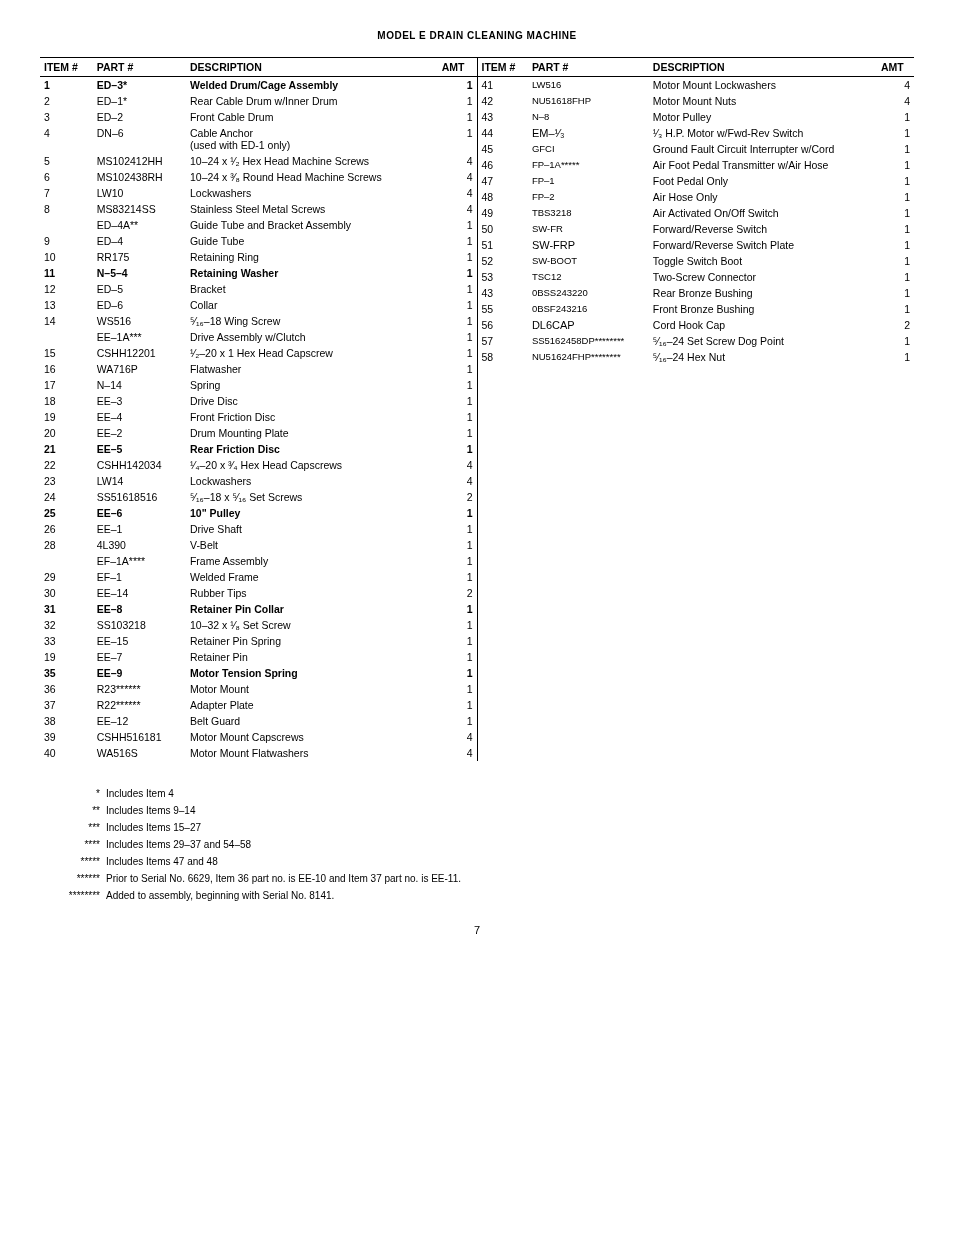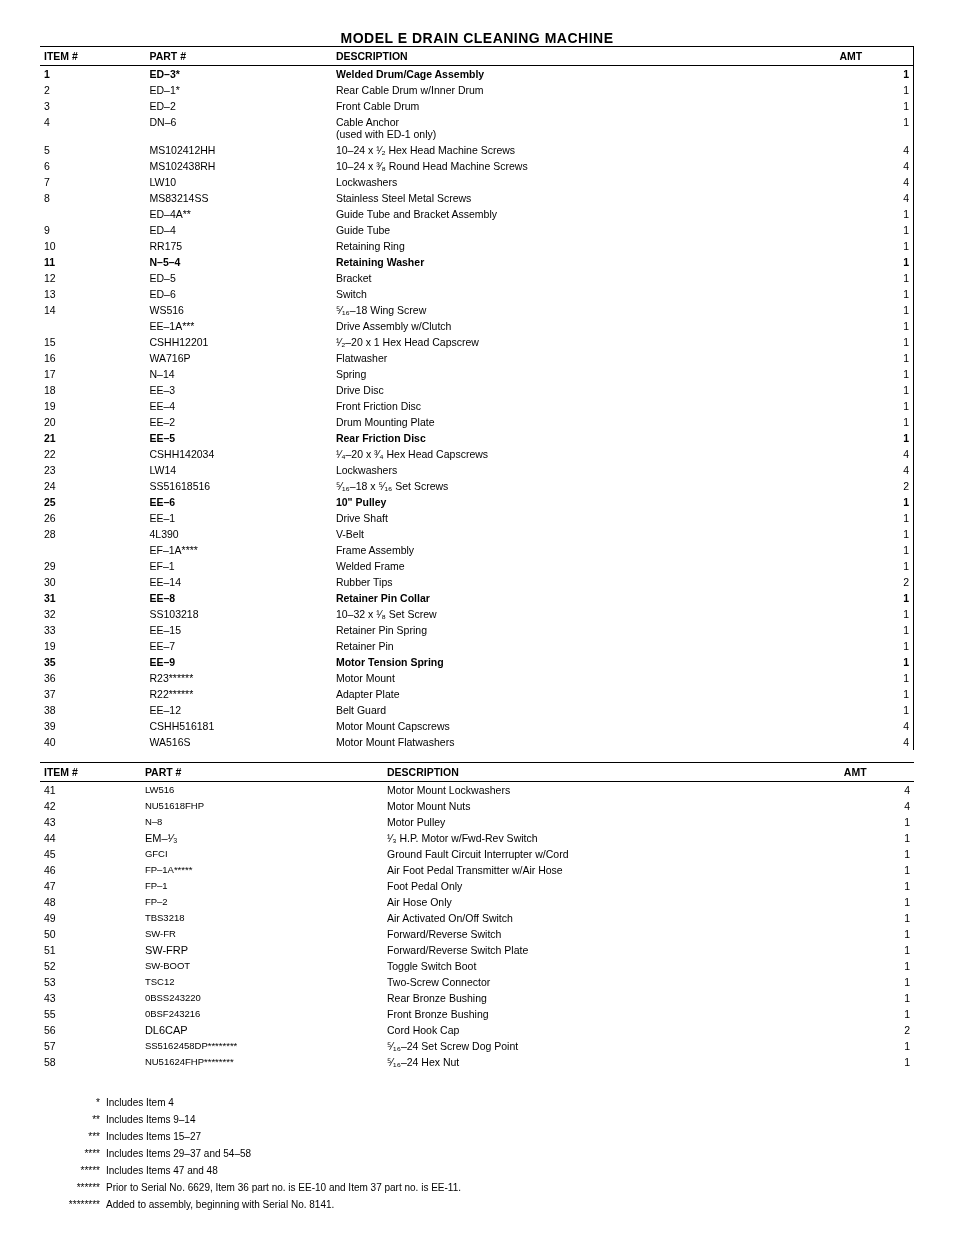--- a/index.html
+++ b/index.html
@@ -7,29 +7,29 @@
       background: #fff;
       font-family: Arial, Helvetica, sans-serif;
       font-size: 11px;
       color: #000;
       width: 954px;
       min-height: 1235px;
       padding: 30px 40px;
     }
     h1 {
       text-align: center;
-      font-size: 14px;
+      font-size: 10px;
       font-weight: bold;
+      margin-bottom: 16px;
       letter-spacing: 0.5px;
     }
     .columns {
       display: flex;
-      gap: 12px;
+      gap: 0;
       width: 100%;
-      flex-direction: column;
     }
     .col {
       flex: 1;
       border-right: 1px solid #000;
     }
     .col:last-child {
       border-right: none;
     }
     table {
       width: 100%;
@@ -175,21 +175,21 @@
           </tr>
           <tr>
             <td class="num">12</td>
             <td>ED–5</td>
             <td>Bracket</td>
             <td class="amt">1</td>
           </tr>
           <tr>
             <td class="num">13</td>
             <td>ED–6</td>
-            <td>Switch</td>
+            <td>Collar</td>
             <td class="amt">1</td>
           </tr>
           <tr>
             <td class="num">14</td>
             <td>WS516</td>
             <td>⁵⁄₁₆–18 Wing Screw</td>
             <td class="amt">1</td>
           </tr>
           <tr>
             <td class="num"></td>

